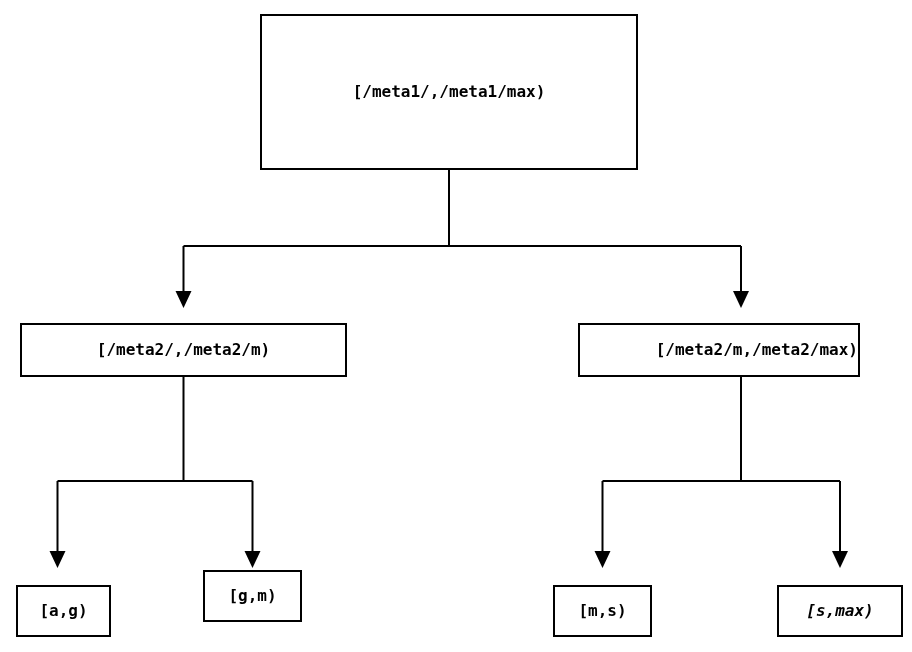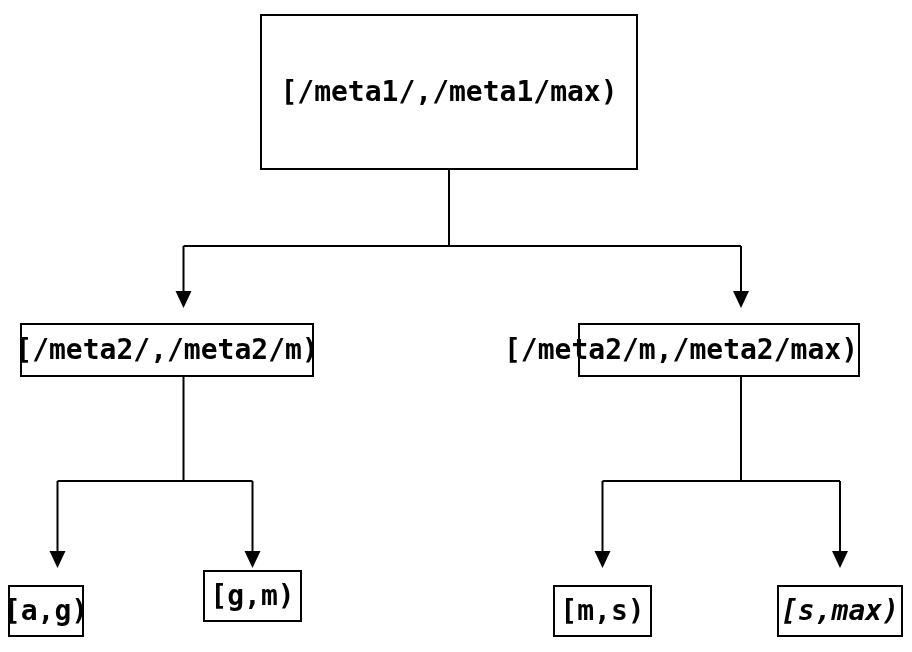--- a/index.html
+++ b/index.html
@@ -33,29 +33,29 @@
   }
   .node {
     position: absolute;
     box-sizing: border-box;
     border: 2px solid #000000;
     background: #ffffff;
     color: #000000;
     display: flex;
     align-items: center;
     justify-content: center;
-    font-size: 28px;
+    font-size: 16px;
     font-weight: bold;
     white-space: nowrap;
     line-height: 1;
   }
   .node-root  { left: 260px; top: 14px;  width: 378px; height: 156px; }
-  .node-left  { left: 20px;  top: 323px; width: 294px; height: 54px; }
+  .node-left  { left: 20px;  top: 323px; width: 327px; height: 54px; }
   .node-right { left: 578px; top: 323px; width: 282px; height: 54px; justify-content: flex-end; }
-  .node-ag    { left: 8px;   top: 585px; width: 76px;  height: 52px; }
+  .node-ag    { left: 16px;   top: 585px; width: 95px;  height: 52px; }
   .node-gm    { left: 203px; top: 570px; width: 99px;  height: 52px; }
   .node-ms    { left: 553px; top: 585px; width: 99px;  height: 52px; text-align: center; }
   .node-smax  { left: 777px; top: 585px; width: 126px; height: 52px; font-style: italic; }
 </style>
 </head>
 <body>
 
 <div class="stage">
 
   <svg class="edges-svg" viewBox="0 0 912 652" xmlns="http://www.w3.org/2000/svg">

